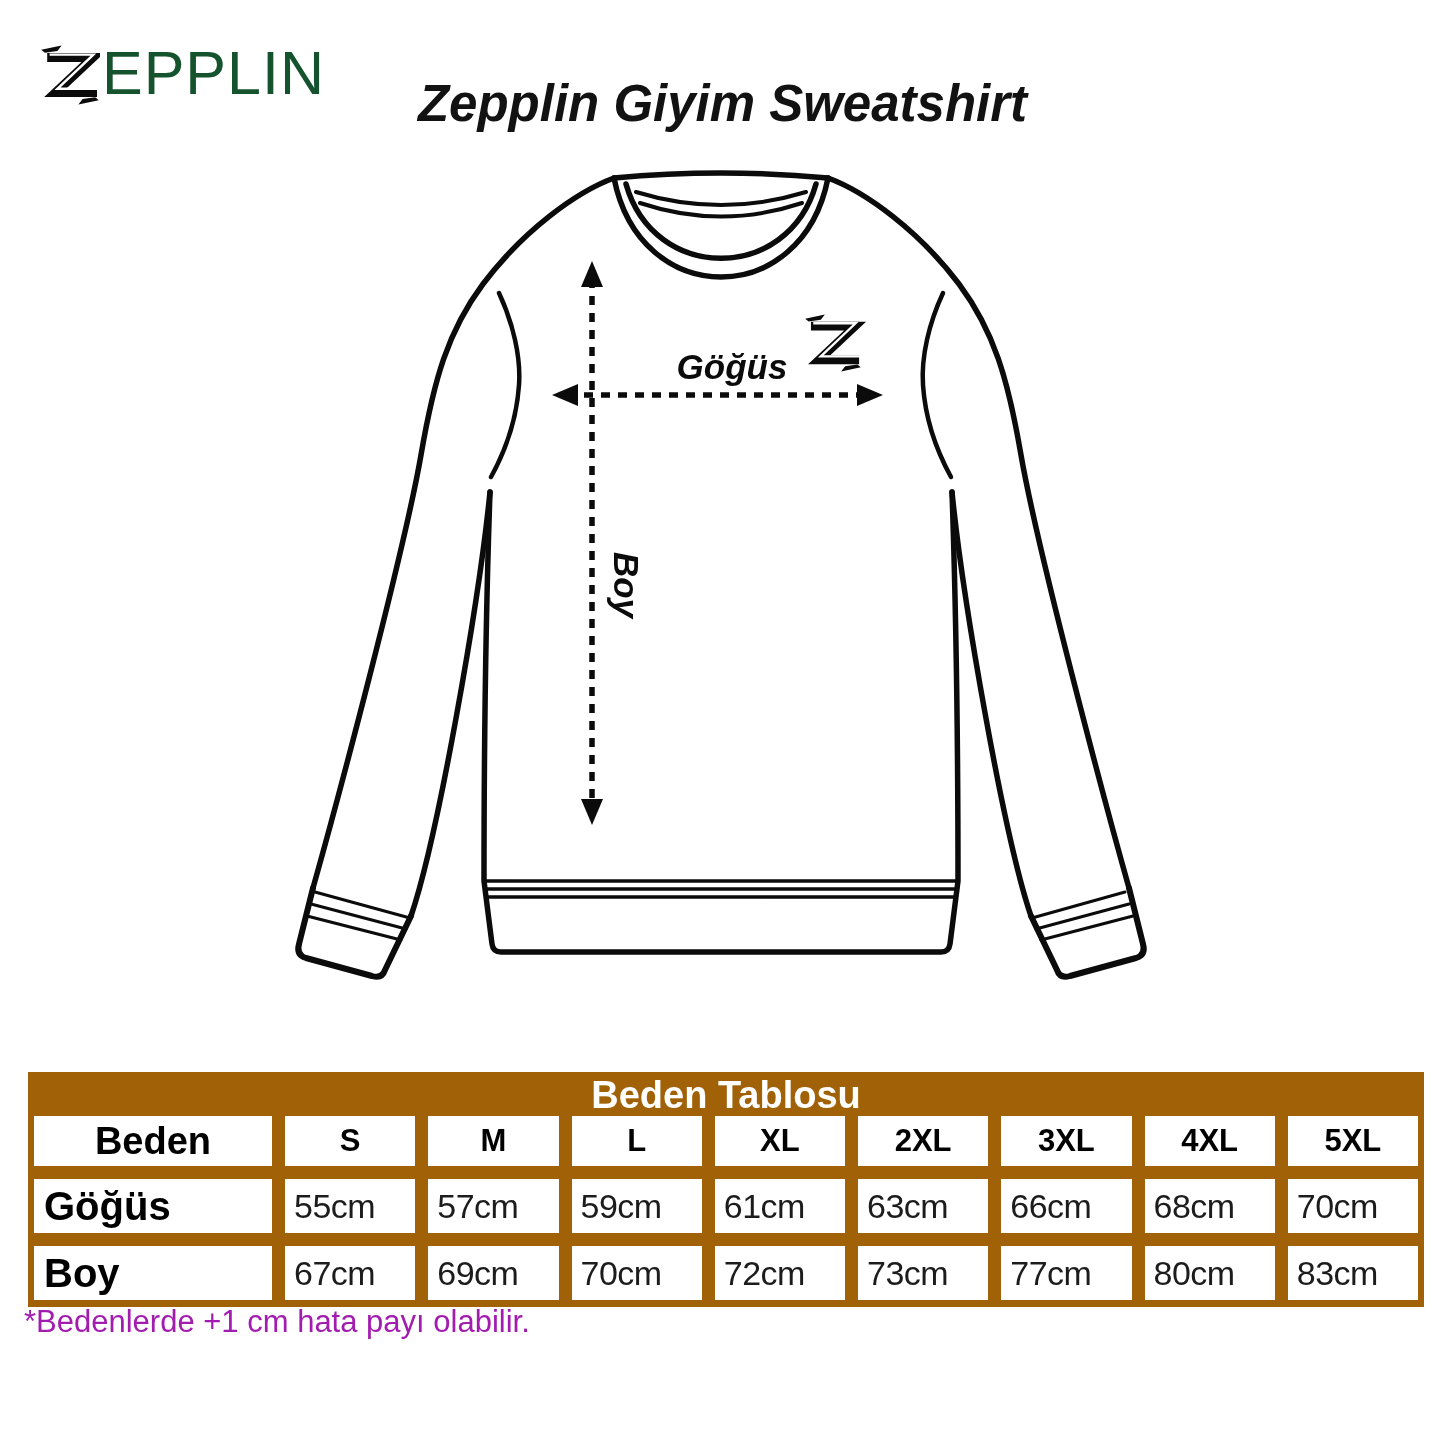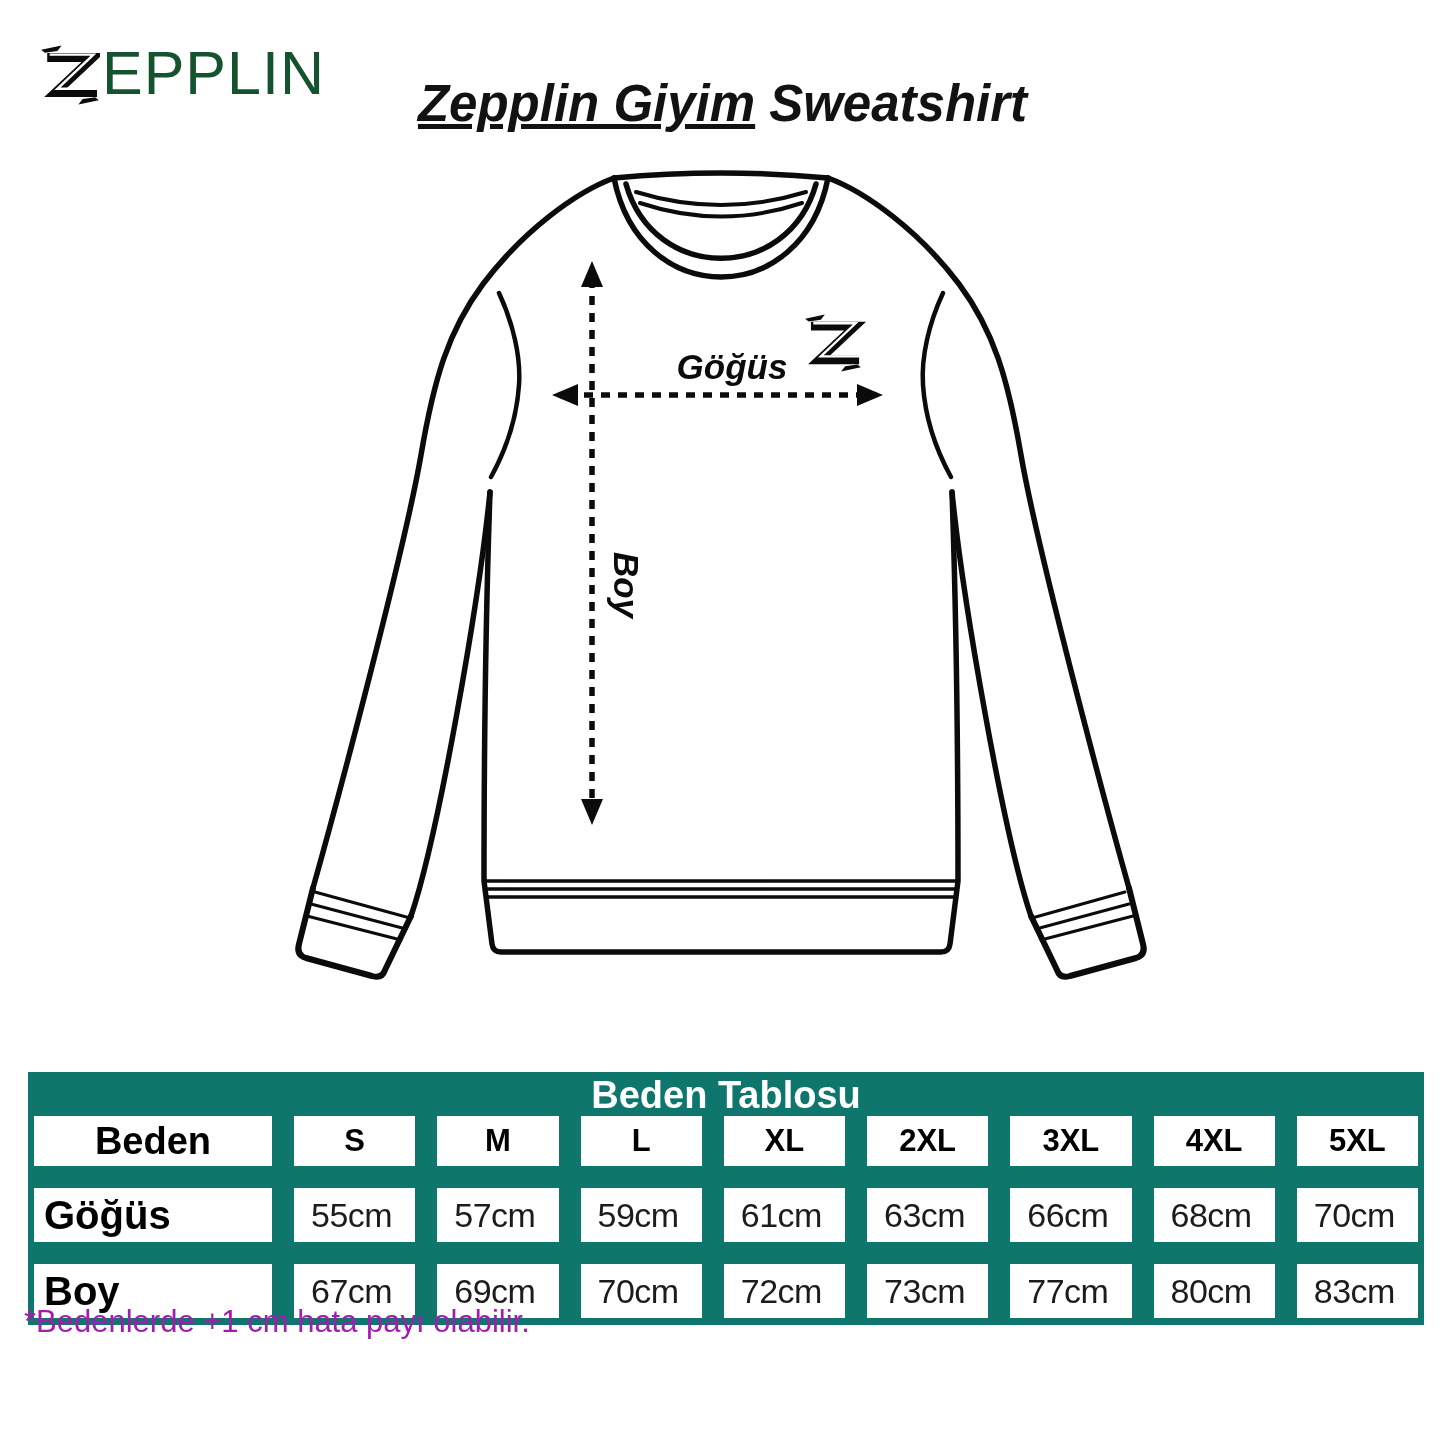--- a/index.html
+++ b/index.html
@@ -19,46 +19,46 @@
   .brand .z-icon{display:block;}
   .brand .brand-text{
     font-size:61px;font-weight:400;letter-spacing:1px;
     color:#14532d;margin-left:2px;margin-top:-4px;
   }
   .page-title{
     position:absolute;left:0;top:78px;width:100%;
     text-align:center;font-style:italic;font-size:51px;line-height:1;
     color:#121212;white-space:nowrap;
   }
-  .page-title .t-reg{font-weight:600;margin-right:14px;text-decoration:underline;}
+  .page-title .t-reg{font-weight:600;margin-right:14px;}
   .page-title .t-bold{font-weight:700;text-align:center;}
   
   .garment{position:absolute;left:280px;top:165px;}
   
   .size-table{
     position:absolute;left:28px;top:1072px;width:1396px;
-    background:#0f766e;
+    background:#a16207;
   }
   .st-title{
     color:#fff;font-weight:700;font-size:38px;
     text-align:center;height:44px;line-height:46px;
   }
   .st-grid{
     display:grid;
     grid-template-columns:238px repeat(8,1fr);
-    gap:22px;
+    gap:13px;
     padding:0 6px 7px 6px;
   }
   .st-cell{background:#fff;display:flex;align-items:center;min-width:0;}
   .st-cell.hrow{height:50px;}
   .st-cell.drow{height:54px;}
   .h-first{justify-content:center;font-weight:700;font-size:38px;}
   .h-size{justify-content:center;font-weight:700;font-size:31px;}
   .row-label{font-weight:700;font-size:40px;padding-left:10px;}
-  .row-val{font-weight:400;font-size:34px;padding-left:17px;color:#1c1c1c;letter-spacing:-0.5px;}
+  .row-val{font-weight:400;font-size:34px;padding-left:9px;color:#1c1c1c;letter-spacing:-0.5px;}
   
   .note{
     position:absolute;left:24px;top:1304px;
     font-size:31px;color:#a21caf;
   }
 </style>
 </head>
 <body>
 
 <div class="canvas">

